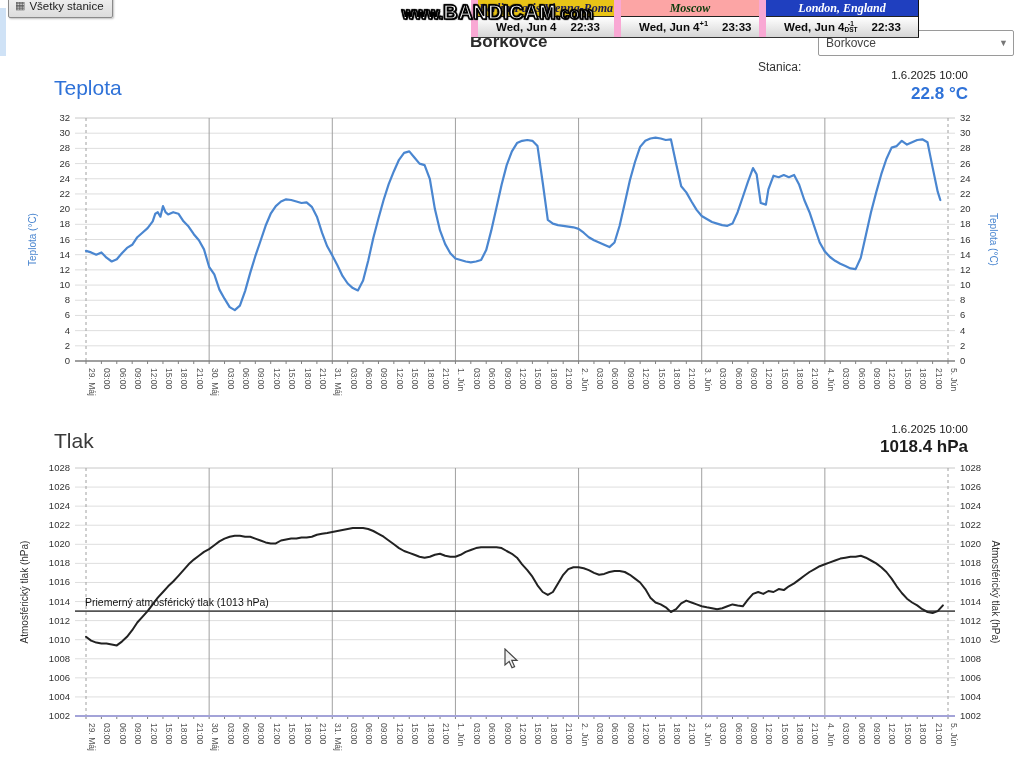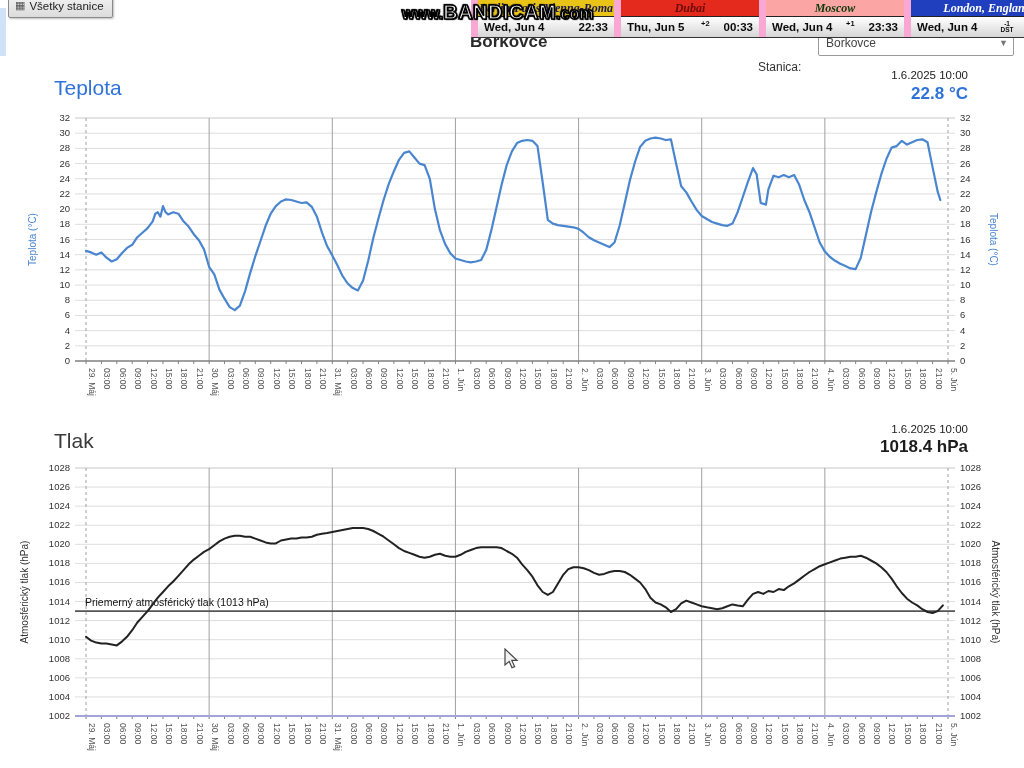--- a/index.html
+++ b/index.html
@@ -16,21 +16,21 @@
            font-size:11.5px;color:#222;}
   .btn-all .grid-ic{font-size:11px;color:#555;line-height:1;}
 
   
   .clockbar{position:absolute;left:472px;top:0;display:flex;z-index:20;border-bottom:1px solid #333;}
   .clock-cell{border-left:7px solid #f9a8d4;border-right:1px solid #111;margin-left:-1px;}
   .clock-head{height:16px;line-height:16px;text-align:center;overflow:hidden;white-space:nowrap;
               font-family:"Liberation Serif",serif;font-style:italic;font-weight:bold;font-size:12px;
               border-bottom:1px solid #222;}
   .clock-body{height:20px;display:flex;align-items:center;background:linear-gradient(#ffffff,#d6d6d6);
-              font-weight:bold;font-size:11.5px;color:#0a0a0a;padding:0 6px;white-space:nowrap;}
+              font-weight:bold;font-size:11.5px;color:#0a0a0a;padding:0 18px;white-space:nowrap;}
   .coff{margin-left:auto;font-size:7.5px;transform:translateY(-4px);}
   .ctime{margin-left:14px;}
   .coff2{margin-left:auto;display:flex;flex-direction:column;align-items:center;line-height:6px;}
   .coff2 i{font-style:normal;font-weight:bold;font-size:6.5px;}
 
   
   .watermark{position:absolute;left:402px;top:1px;z-index:30;white-space:nowrap;
              font-weight:bold;color:#fff;-webkit-text-stroke:1.6px #000;
              text-shadow:0 0 2px #000,1px 1px 1px #000,-1px -1px 1px #000;}
   .wm-www{font-size:16px;}
@@ -87,28 +87,20 @@
     <span class="chev">▼</span>
   </div>
 
   <div class="clockbar">
     <div class="clock-cell" style="width:136px">
       <div class="clock-head" style="background-color: rgb(233, 196, 23); color: rgb(26, 26, 85);">Berlin-Paris-Vienna-Roma</div>
       <div class="clock-body">
         <span>Wed, Jun 4</span>
         <span class="coff"></span>
         <span class="ctime">22:33</span>
-      </div>
-    </div>
-    <div class="clock-cell" style="width:138px">
-      <div class="clock-head" style="background-color: rgb(228, 42, 28); color: rgb(110, 11, 11);">Dubai</div>
-      <div class="clock-body">
-        <span>Thu, Jun 5</span>
-        <span class="coff">+2</span>
-        <span class="ctime">00:33</span>
       </div>
     </div>
     <div class="clock-cell" style="width:138px">
       <div class="clock-head" style="background-color: #fca5a5; color: rgb(11, 58, 11);">Moscow</div>
       <div class="clock-body">
         <span>Wed, Jun 4</span>
         <span class="coff">+1</span>
         <span class="ctime">23:33</span>
       </div>
     </div>

